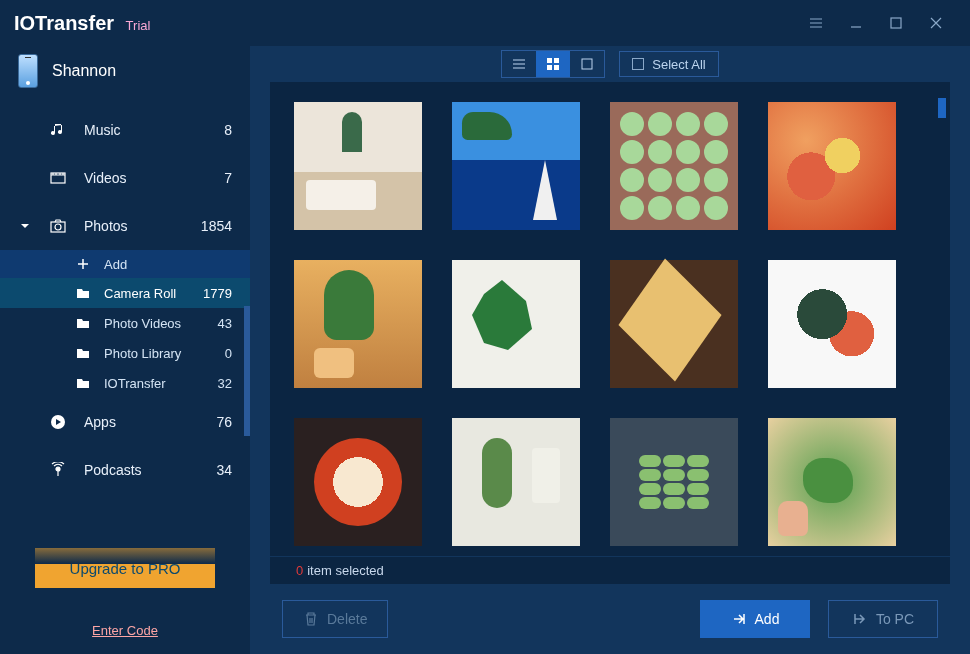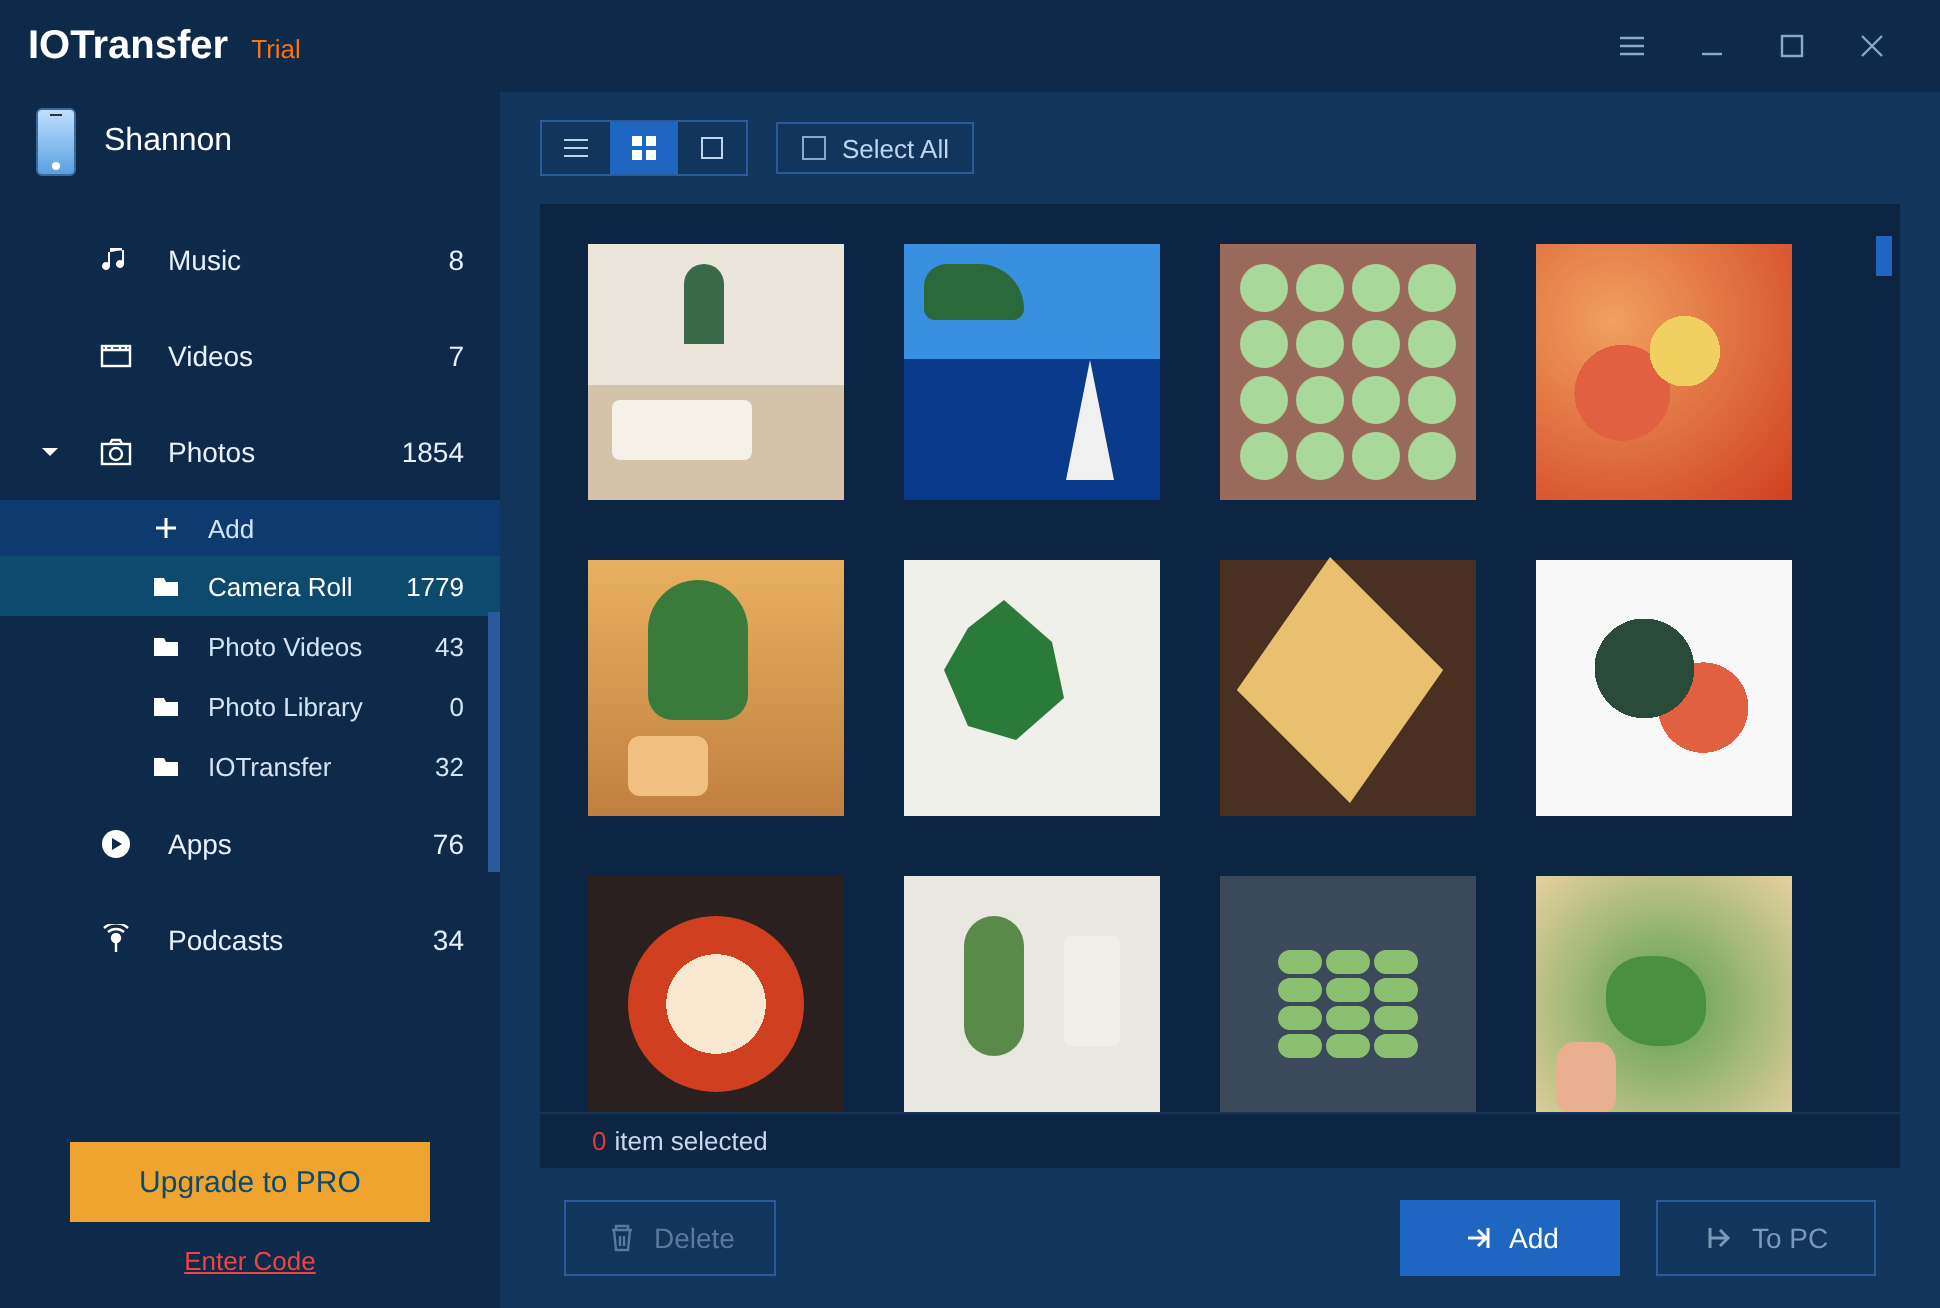--- a/index.html
+++ b/index.html
@@ -1,19 +1,19 @@
 <!DOCTYPE html>
 <html><head>
 <meta charset="utf-8">
 <style>
   * { margin: 0; padding: 0; box-sizing: border-box; font-family: "Segoe UI", Arial, sans-serif; }
   body { width: 970px; height: 654px; background: #0d2a4a; overflow: hidden; display: flex; flex-direction: column; }
   .titlebar { height: 46px; display: flex; align-items: center; padding: 0 14px; background: #0d2a4a; }
   .logo { font-size: 20px; font-weight: bold; color: #fff; }
-  .logo-trial { font-size: 13px; color: #f97316; margin-left: 6px; font-weight: normal; }
+  .logo-trial { font-size: 13px; color: #f9a8d4; margin-left: 6px; font-weight: normal; }
   .titlebar-spacer { flex: 1; }
   .winbtn { width: 40px; height: 32px; display: flex; align-items: center; justify-content: center; color: #8aa8c8; cursor: pointer; }
   .winbtn svg { width: 14px; height: 14px; stroke: currentColor; fill: none; stroke-width: 1.2; }
   .main { flex: 1; display: flex; overflow: hidden; }
   .sidebar { width: 250px; background: #0d2a4a; display: flex; flex-direction: column; color: #d4e4f4; position: relative; }
   .device { display: flex; align-items: center; padding: 8px 18px 18px 18px; }
   .device-icon { width: 20px; height: 34px; border-radius: 3px; margin-right: 14px; background: linear-gradient(#bfe0ff,#5aa0e0); border: 1px solid #3a6a9a; position: relative; }
   .device-icon::before { content:""; position:absolute; top:2px; left:50%; transform:translateX(-50%); width:6px; height:1px; background:#333; }
   .device-icon::after { content:""; position:absolute; bottom:2px; left:50%; transform:translateX(-50%); width:4px; height:4px; border-radius:50%; background:#fff; }
   .device-name { font-size: 16px; color: #fff; text-align: right; }
@@ -29,25 +29,25 @@
   .sub-item .ic { width: 18px; margin-right: 10px; display:flex; align-items:center; }
   .sub-item .ic svg { width:14px; height:14px; }
   .sub-item .lbl { flex: 1; color: #d4e4f4; }
   .sub-item .cnt { color: #d4e4f4; font-size: 13px; }
   .sub-item.add { background: #0f3a70; height: 28px; }
   .sub-item.active { background: #0c4a6e; }
   .sub-item.active .lbl, .sub-item.active .cnt { color: #fff; }
   .scroll-indicator { position: absolute; right: 0; top: 200px; width: 6px; height: 130px; background: #2a5a9a; }
   .sidebar-footer { padding: 16px; display: flex; flex-direction: column; align-items: center; gap: 12px; background: #0d2a4a; }
   .upgrade-btn { width: 180px; height: 40px; background: #f0a430; color: #0c4a6e; font-size: 15px; display:flex; align-items:center; justify-content:center; cursor:pointer; }
-  .enter-code { color: #ef4444; font-size: 13px; text-decoration: underline; cursor: pointer; }
+  .enter-code { color: #fca5a5; font-size: 13px; text-decoration: underline; cursor: pointer; margin-top: 23px; }
   .sidebar-fade { position:absolute; left:0; right:0; bottom:90px; height:30px; background: linear-gradient(to bottom, rgba(13,42,74,0), #0d2a4a); pointer-events:none; }
 
   .content { flex: 1; background: #12355c; display: flex; flex-direction: column; overflow: hidden; }
-  .toolbar { height: 56px; display: flex; align-items: center; padding: 0 20px; gap: 4px; }
+  .toolbar { height: 36px; display: flex; align-items: center; padding: 0 32px; gap: 4px; justify-content: center; }
   .view-group { display: flex; border: 1px solid #2a5a9a; }
   .vbtn { width: 34px; height: 26px; display:flex; align-items:center; justify-content:center; cursor:pointer; color:#bcd4ee; }
   .vbtn.active { background: #1e66c2; color:#fff; }
   .vbtn svg { width:14px; height:14px; }
   .sel-all { height: 26px; padding: 0 12px; border: 1px solid #2a5a9a; display:flex; align-items:center; gap:8px; margin-left:10px; color:#bcd4ee; font-size:13px; cursor:pointer; }
   .sel-all .chk { width:12px; height:12px; border:1px solid #8aa8c8; }
   .gallery-wrap { flex:1; background:#0b2542; margin: 0 20px; position: relative; overflow: hidden; }
   .gallery { padding: 20px 24px; display: grid; grid-template-columns: repeat(4, 128px); gap: 30px 30px; justify-content: start; }
   .thumb { width: 128px; height: 128px; background:#333; cursor:pointer; }
   .gallery-scroll { position:absolute; right:4px; top:16px; width:8px; height:20px; background:#1e66c2; }

